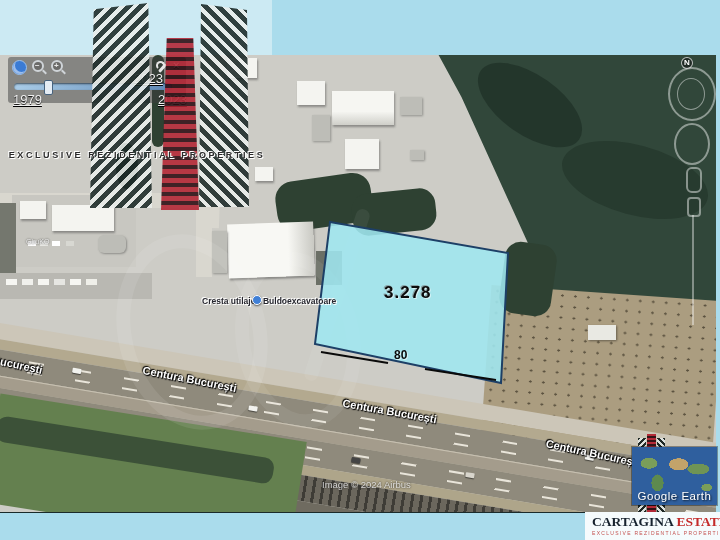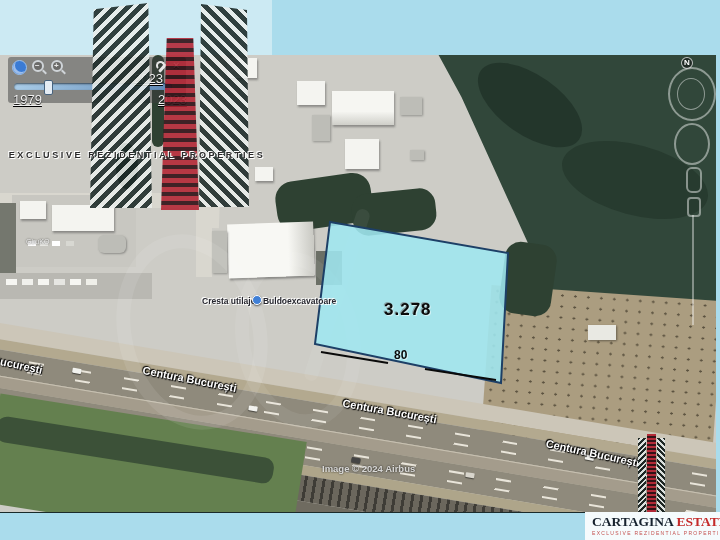--- a/index.html
+++ b/index.html
@@ -185,32 +185,32 @@
 
     <div class="patch ghost" style="left:118px;top:178px;width:120px;height:170px;transform:rotate(-14deg);"></div>
     <div class="patch ghost" style="left:236px;top:196px;width:96px;height:150px;transform:rotate(-10deg);border-color:rgba(255,255,255,.07);"></div>
     <div class="patch" style="left:330px;top:150px;width:14px;height:180px;background:rgba(255,255,255,.06);transform:rotate(18deg);border-radius:8px;"></div>
 
     <svg class="abs" id="parcel-svg" width="716" height="457" viewBox="0 0 716 457">
       <polygon points="330,167 508,198 501,328 315,289" fill="#9fe7f0" fill-opacity="0.88" stroke="#1d3f66" stroke-width="2"></polygon>
       <line x1="321" y1="297" x2="388" y2="308" stroke="#0a0a0a" stroke-width="2"></line>
       <line x1="425" y1="314" x2="496" y2="325" stroke="#0a0a0a" stroke-width="2"></line>
     </svg>
-    <span class="abs area-label" style="left:384px;top:228px;margin-top:17px;">3.278</span>
+    <span class="abs area-label" style="left:384px;top:228px;">3.278</span>
     <span class="abs frontage-label" style="left:394px;top:293px;">80</span>
 
     <span class="abs road-label" style="left:-52px;top:299px;transform:rotate(12deg);">Centura București</span>
     <span class="abs road-label" style="left:142px;top:318px;transform:rotate(11deg);">Centura București</span>
     <span class="abs road-label" style="left:342px;top:350px;transform:rotate(10deg);">Centura București</span>
     <span class="abs road-label" style="left:545px;top:392px;transform:rotate(12deg);">Centura București</span>
 
     <span class="abs place-label" style="left:202px;top:241px;">Cresta utilaje - Buldoexcavatoare</span>
     <span class="abs place-pin" style="left:252px;top:240px;"></span>
     <span class="abs mini-label" style="left:26px;top:183px;">GiruKO</span>
-    <span class="abs credit-label" style="left:322px;top:408px;font-weight:bold;">Image © 2024 Airbus</span>
+    <span class="abs credit-label" style="left:322px;top:424px;">Image © 2024 Airbus</span>
 
     <span class="abs" id="nav-n" style="left:681px;top:2px;">N</span>
     <div class="abs nav-ghost" style="left:668px;top:12px;width:44px;height:50px;"></div>
     <div class="abs nav-ghost" style="left:677px;top:23px;width:26px;height:30px;border-width:1px;"></div>
     <div class="abs nav-ghost" style="left:674px;top:68px;width:32px;height:38px;"></div>
     <div class="abs nav-knob" id="nav-knob" style="left:686px;top:112px;"></div>
     <div class="abs nav-ghost" style="left:687px;top:142px;width:10px;height:16px;border-radius:4px;"></div>
     <div class="abs" id="nav-zoom-track" style="left:692px;top:160px;height:110px;"></div>
   </div>
 
@@ -239,20 +239,23 @@
     <div class="tower-c"></div>
     <div class="tower-r"></div>
   </div>
   <div class="abs" id="logo-sub">EXCLUSIVE REZIDENTIAL PROPERTIES</div>
 
   <div class="abs" id="mini-towers">
     <div class="mt-a"></div>
     <div class="mt-b"></div>
     <div class="mt-c"></div>
   </div>
+  <div class="abs" id="ge-logo">
+    <div id="ge-text">Google Earth</div>
+  </div>
 
   <div class="abs" id="footer-panel"></div>
   <div class="abs" id="footer-title">
     <span class="p1">CARTAGINA</span>
     <span class="p2">ESTATE</span>
   </div>
   <div class="abs" id="footer-sub">EXCLUSIVE REZIDENTIAL PROPERTIES</div>
 
 </div>
 

